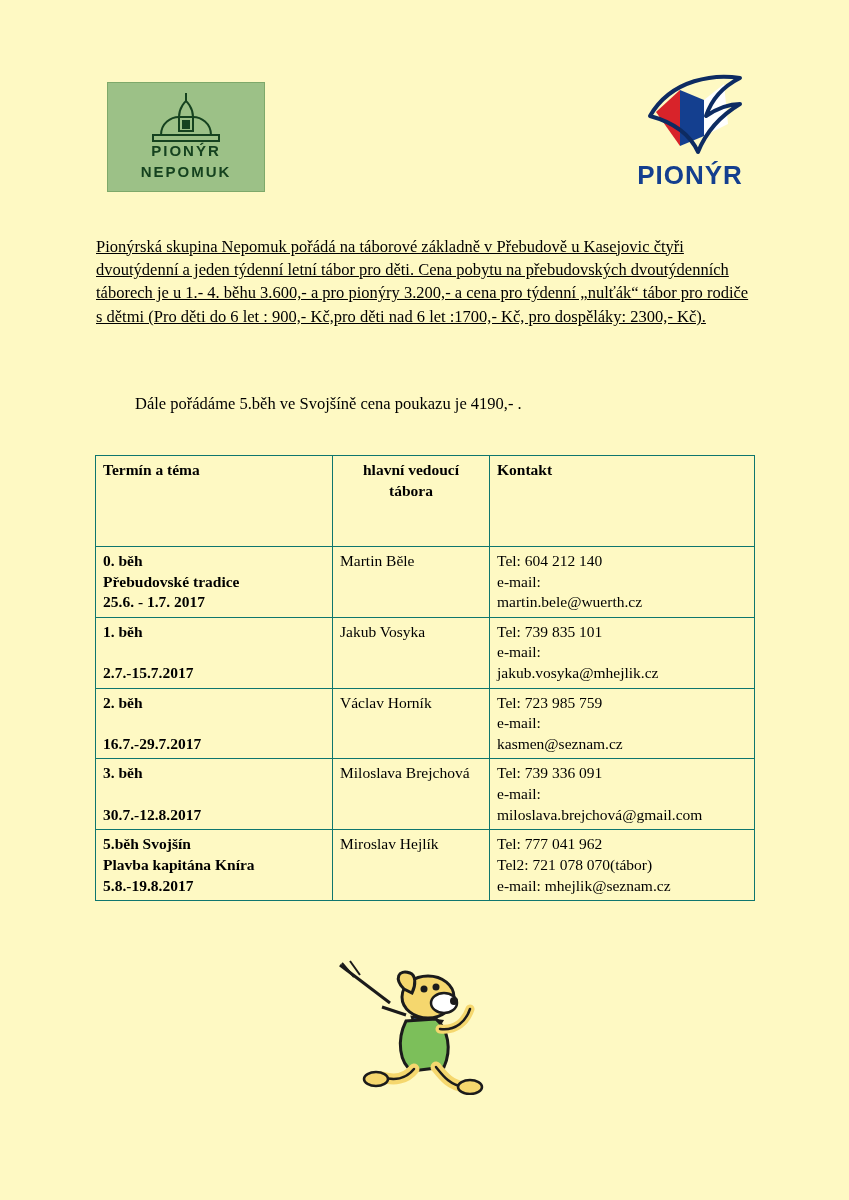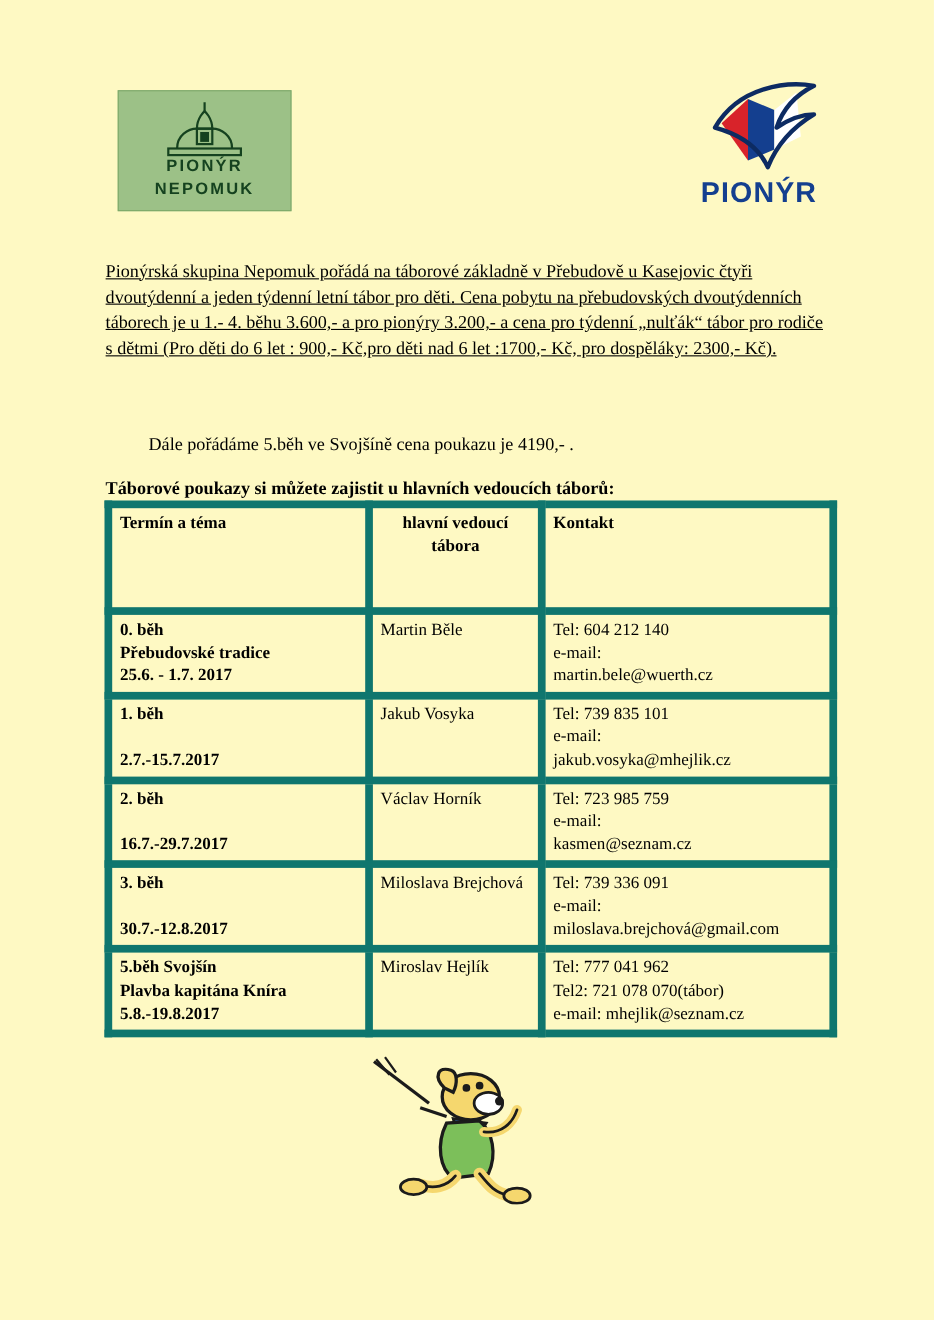--- a/index.html
+++ b/index.html
@@ -111,21 +111,21 @@
     left: 95px;
     top: 455px;
     width: 659px;
   }
   table.camps {
     border-collapse: collapse;
     width: 659px;
     table-layout: fixed;
   }
   table.camps td, table.camps th {
-    border: 7px solid #0f766e;
+    border: 1px solid #0f766e;
     vertical-align: top;
     padding: 4px 7px;
     font-size: 15.5px;
     line-height: 1.33;
     margin-top: 21px;
   }
   col.c1 { width: 237px; }
   col.c2 { width: 157px; }
   col.c3 { width: 265px; }
 
@@ -189,21 +189,20 @@
           <path d="M84 28 L104 12 L108 52 L84 64 Z" fill="#ffffff"></path>
           <path d="M30 44 C52 6 96 2 120 6 C104 14 92 26 86 44 C98 36 110 32 120 32 C100 44 86 60 78 80 C70 62 52 50 30 44 Z" fill="none" stroke="#0d2b62" stroke-width="4" stroke-linejoin="round"></path>
         </svg>
       </span>
       <div class="pionyr-word">PIONÝR</div>
     </div>
   </div>
 
   <p class="para para-intro">Pionýrská skupina Nepomuk pořádá na táborové základně v Přebudově u Kasejovic čtyři dvoutýdenní a jeden týdenní letní tábor pro děti. Cena pobytu na přebudovských dvoutýdenních táborech je u 1.- 4. běhu 3.600,- a pro pionýry 3.200,-  a cena pro týdenní „nulťák“  tábor pro rodiče s dětmi (Pro děti  do  6 let : 900,-  Kč,pro děti  nad 6 let :1700,- Kč, pro  dospěláky: 2300,- Kč).</p>
   <p class="para para-second">Dále pořádáme 5.běh ve Svojšíně cena poukazu je 4190,- .</p>
-  <p class="para para-bold">Táborové poukazy si můžete zajistit u hlavních vedoucích táborů:</p>
 
   <div class="tbl-wrap">
     <table class="camps">
       <colgroup>
         <col class="c1">
           <col class="c2">
           <col class="c3">
       </colgroup>
       <thead>
         <tr>

